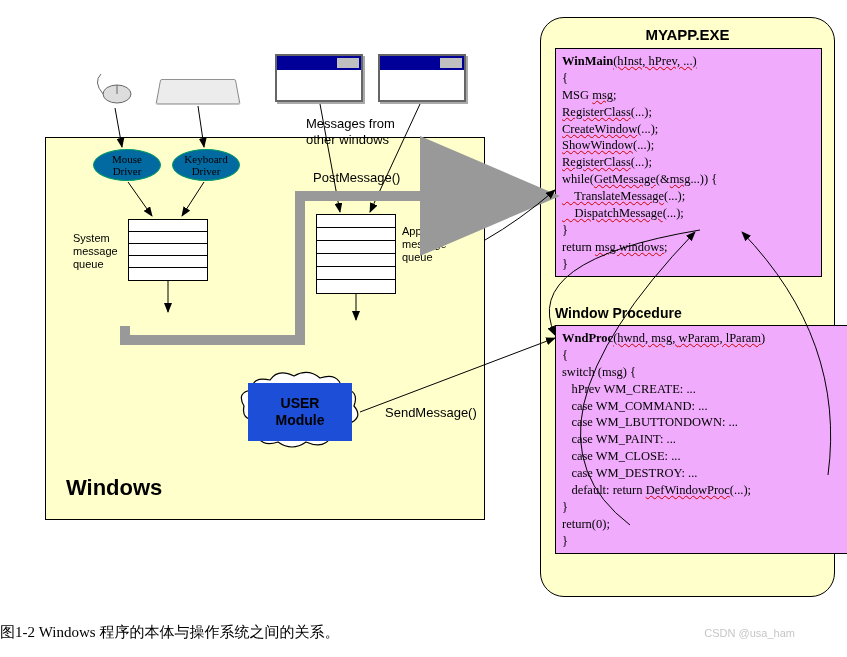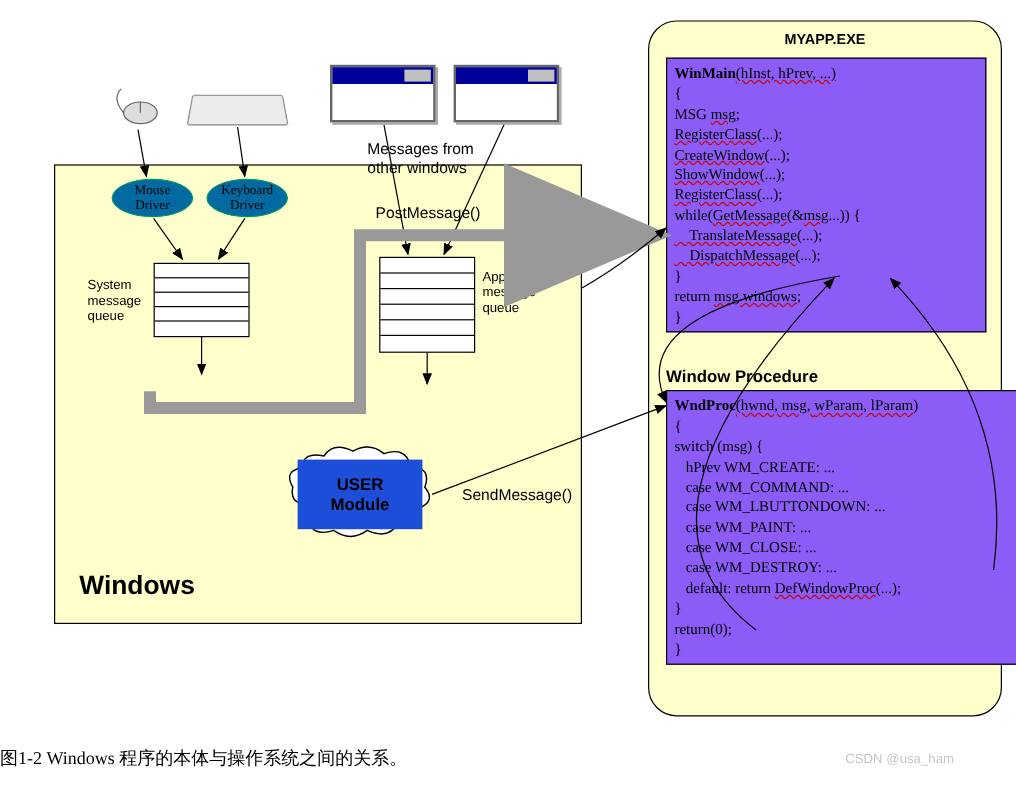--- a/index.html
+++ b/index.html
@@ -155,25 +155,25 @@
     border-radius: 24px;
   }
   .myapp-title {
     position: absolute;
     top: 8px;
     left: 0;
     width: 100%;
     text-align: center;
     font-family: Arial, sans-serif;
     font-weight: bold;
-    font-size: 12px;
+    font-size: 15px;
   }
   .codebox {
     position: absolute;
-    background: #8b5cf6;
+    background: #f0abfc;
     border: 1px solid #000;
     font-size: 12.5px;
     padding: 4px 6px;
     line-height: 1.35;
     font-family: "Times New Roman", serif;
   }
   .codebox .fn { font-weight: bold; }
   .wavy { text-decoration: underline wavy #cc0000; text-decoration-thickness: 1px; }
   .wndproc-label {
     position: absolute;

